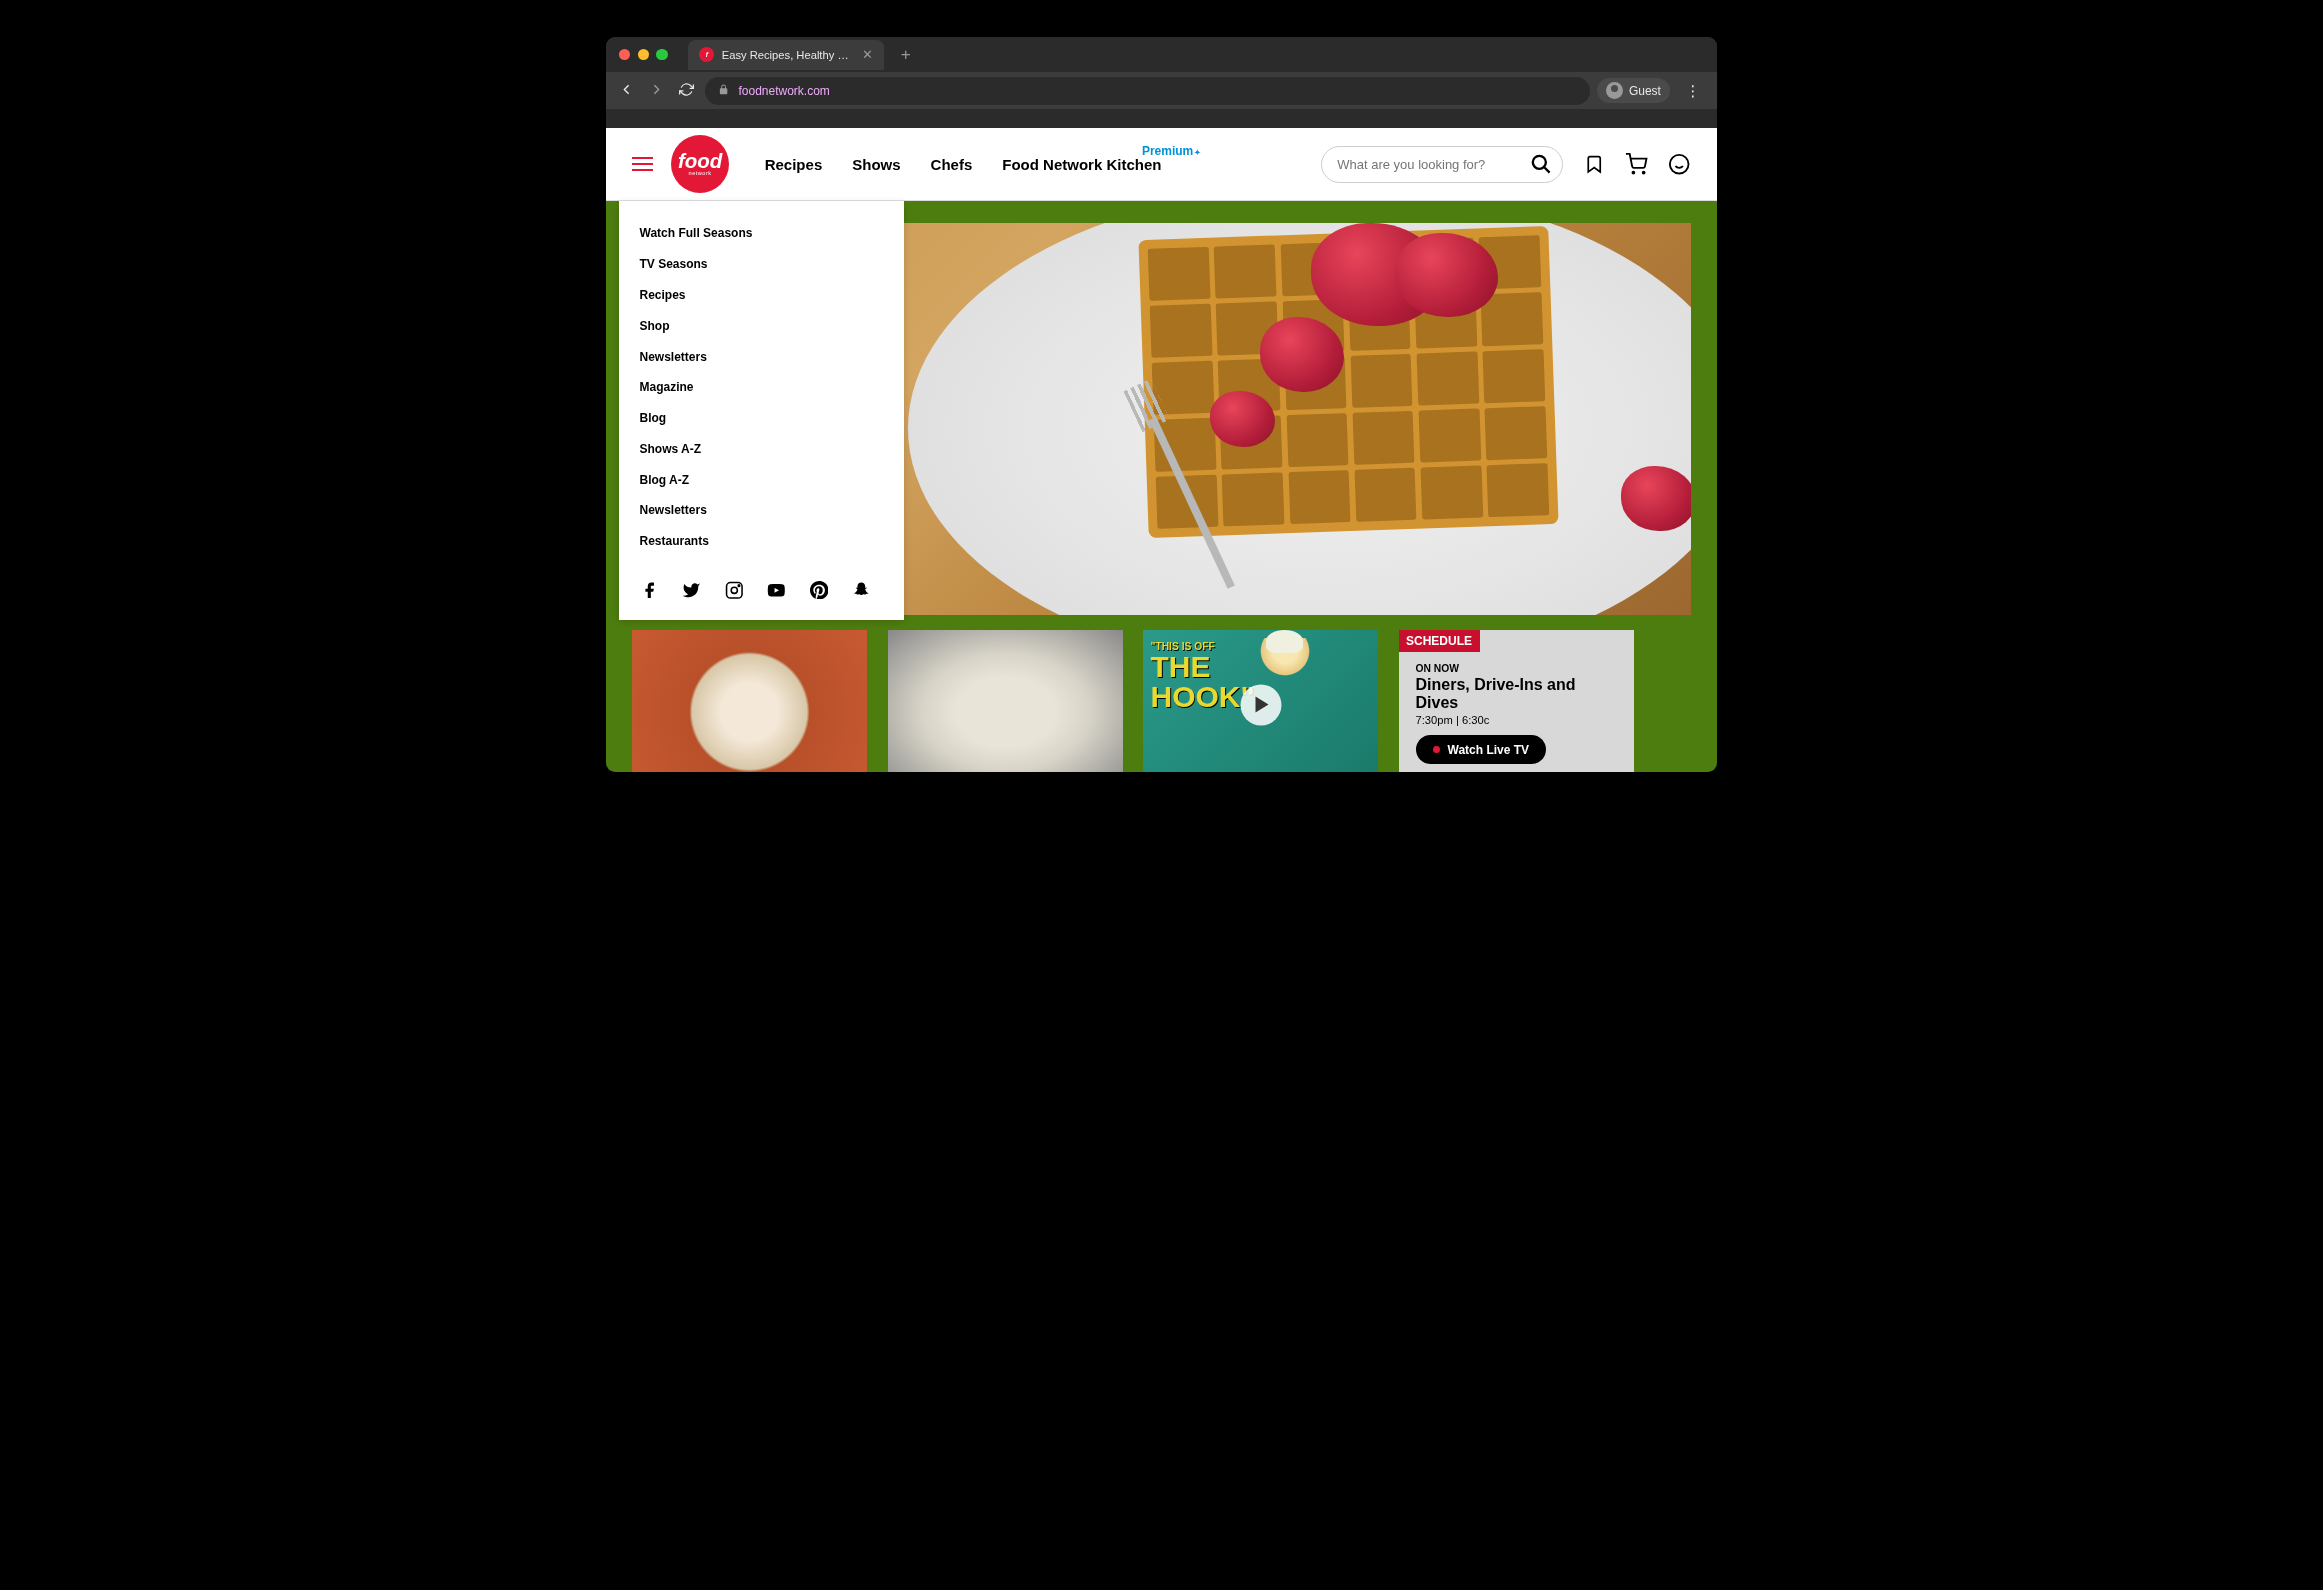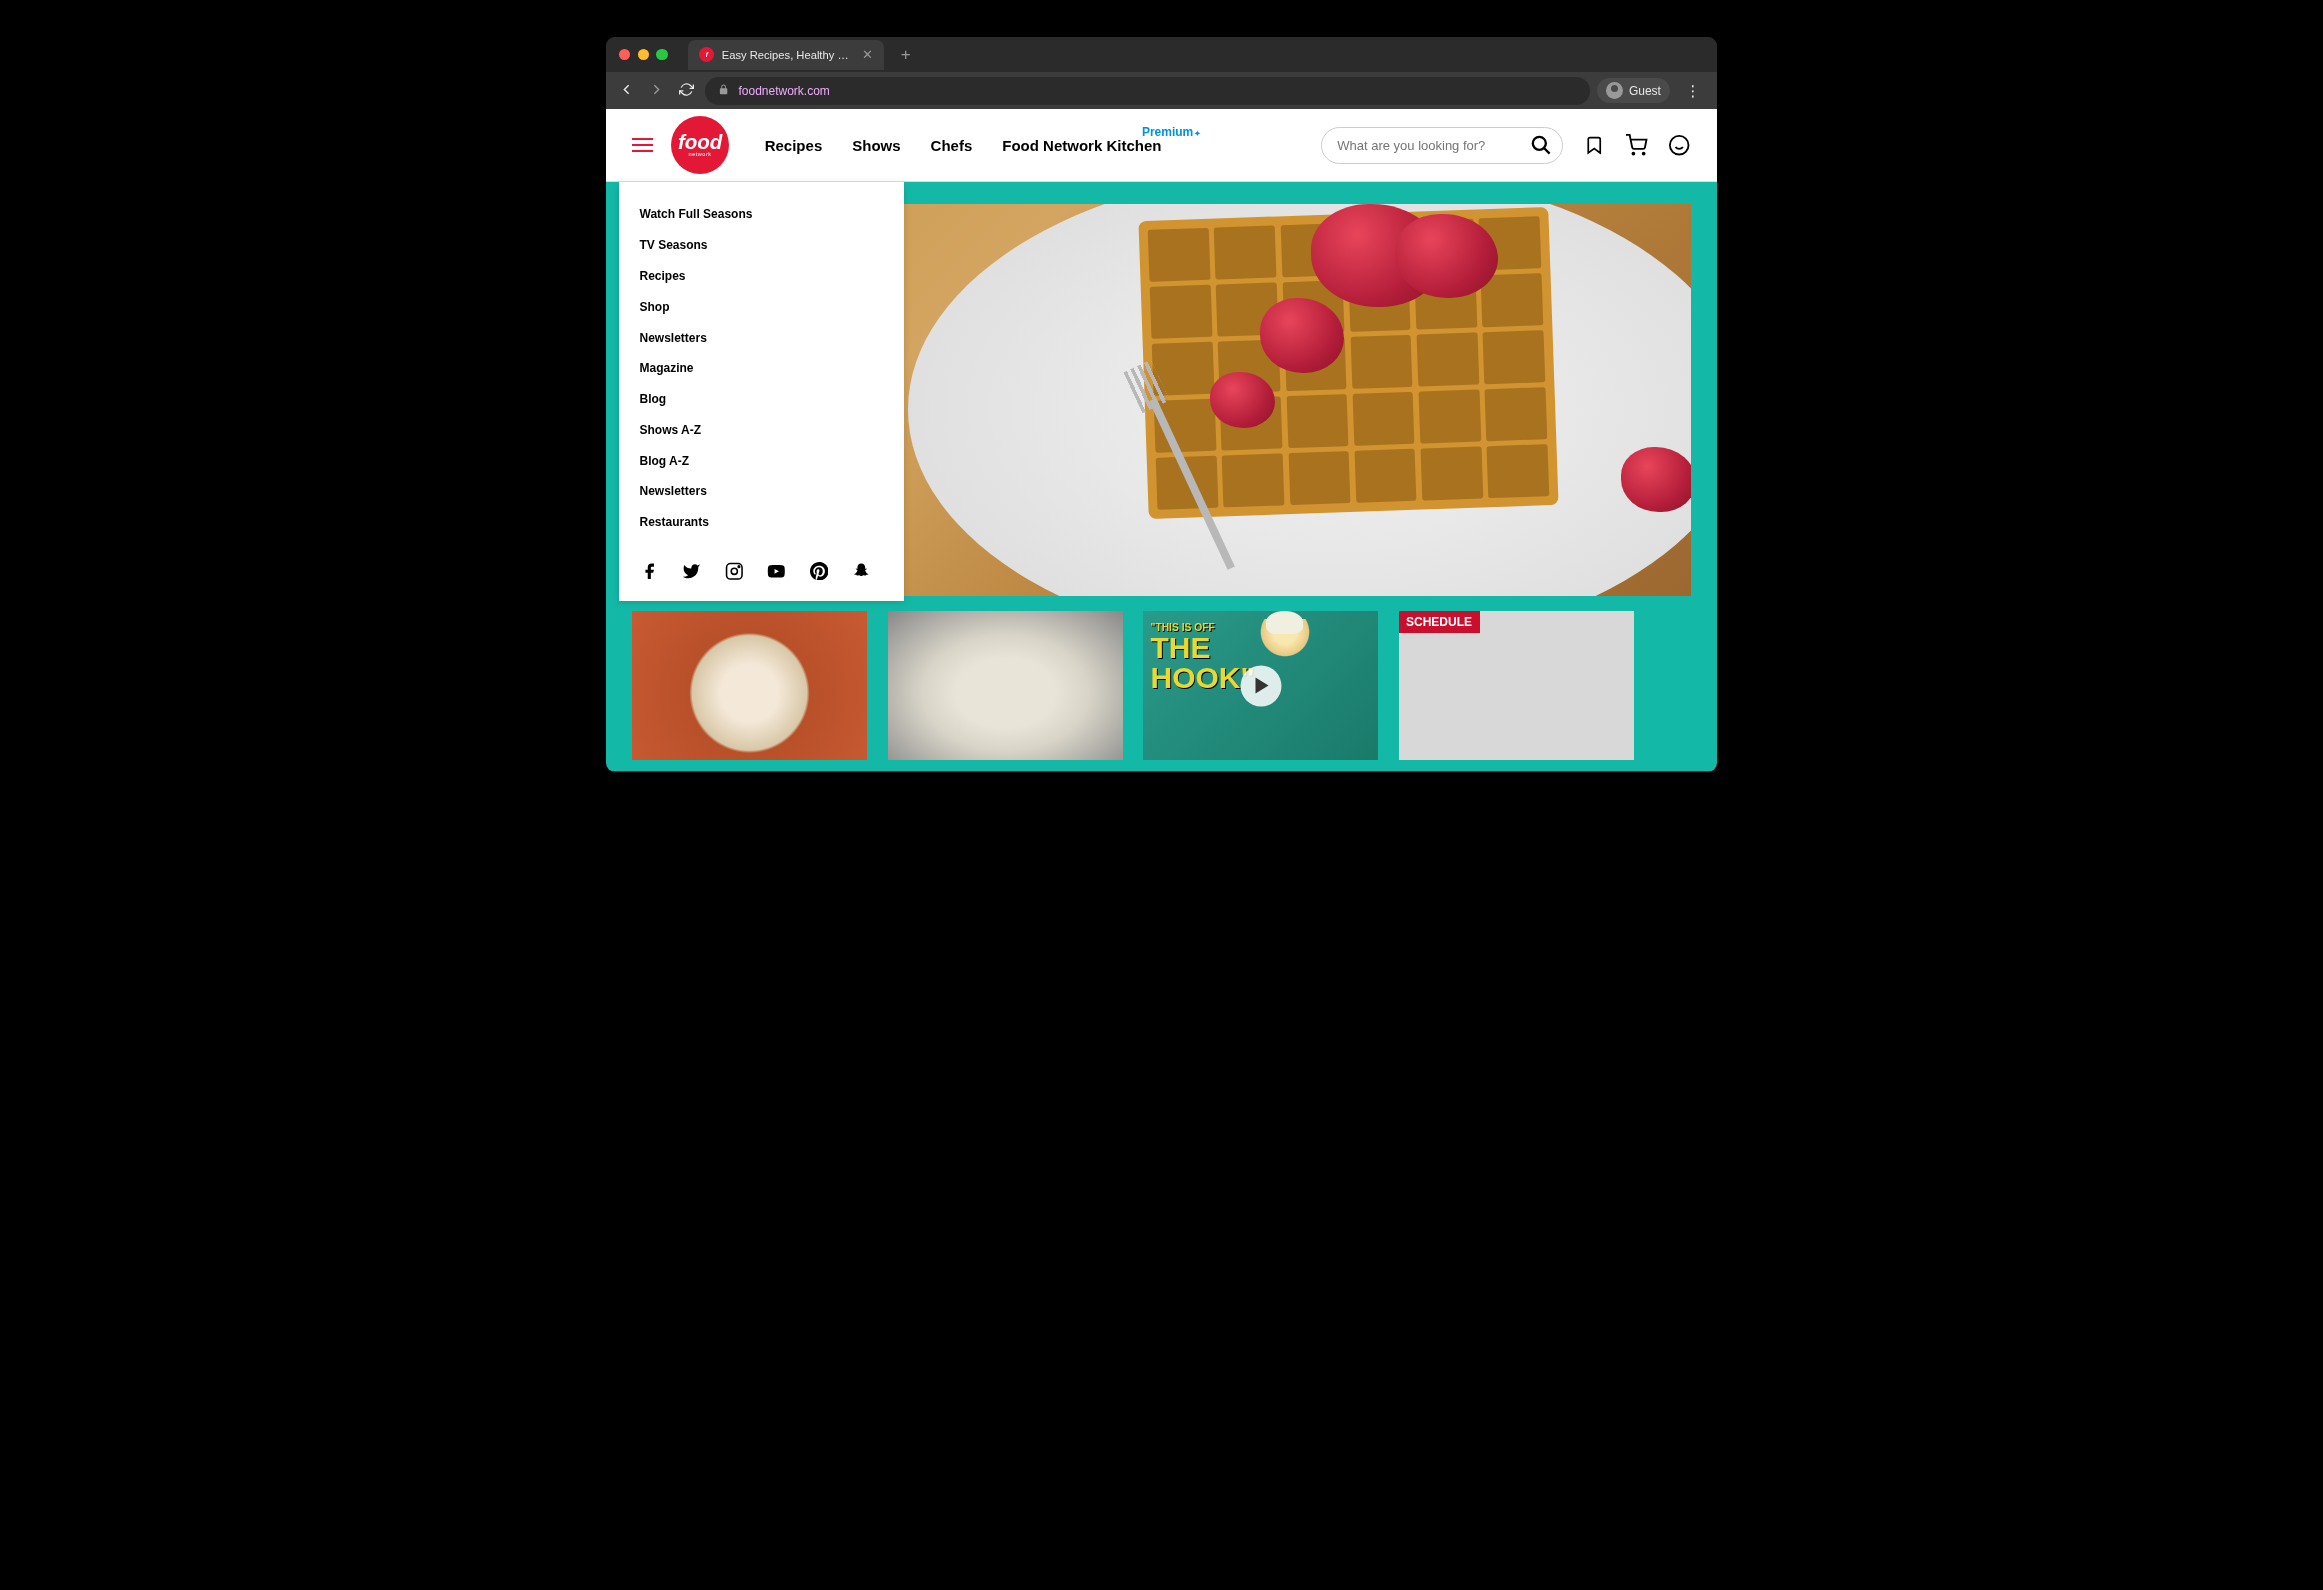--- a/index.html
+++ b/index.html
@@ -78,24 +78,25 @@
       display: flex; align-items: center; gap: 5.6px;
       color: #e8e8e8; font-size: 12px;
       background: #4a4a4a; padding: 3.7px 9.3px; border-radius: 13px;
       cursor: pointer;
     }
     .guest-avatar { width: 17px; height: 17px; background: #999; border-radius: 50%; position: relative; }
     .guest-avatar::before { content:''; position:absolute; top:2.8px; left:4.7px; width:7.5px; height:7.5px; background:#4a4a4a; border-radius:50%; }
     .menu-dots { color: #e8e8e8; font-size: 15px; cursor: pointer; padding: 0 7.5px; }
     
     .page-content {
-      background: #14b8a6;
+      background: #4d7c0f;
       height: calc(100% - 73px);
       position: relative;
       overflow: hidden;
+      margin-top: 19px;
     }
     
     .site-header {
       background: #fff;
       height: 73px;
       display: flex;
       align-items: center;
       padding: 0 26px;
       gap: 18.6px;
       position: relative;
@@ -443,18 +444,27 @@
         <div class="guy1"></div>
         <div class="card3-text">
           <span>"THIS IS OFF</span>
           <span class="card3-big">THE</span>
           <span class="card3-big">HOOK"</span>
         </div>
         <div class="play-btn"></div>
       </div>
       <div class="schedule-card">
         <span class="schedule-badge">SCHEDULE</span>
+        <div class="schedule-inner">
+          <div class="onnow">ON NOW</div>
+          <div class="show-title">Diners, Drive-Ins and Dives</div>
+          <div class="show-time">7:30pm | 6:30c</div>
+          <div class="watch-btn">
+            <span class="red-dot"></span>
+            <span>Watch Live TV</span>
+          </div>
+        </div>
       </div>
     </div>
 
   </div>
 </div>
 
 
 </body></html>

